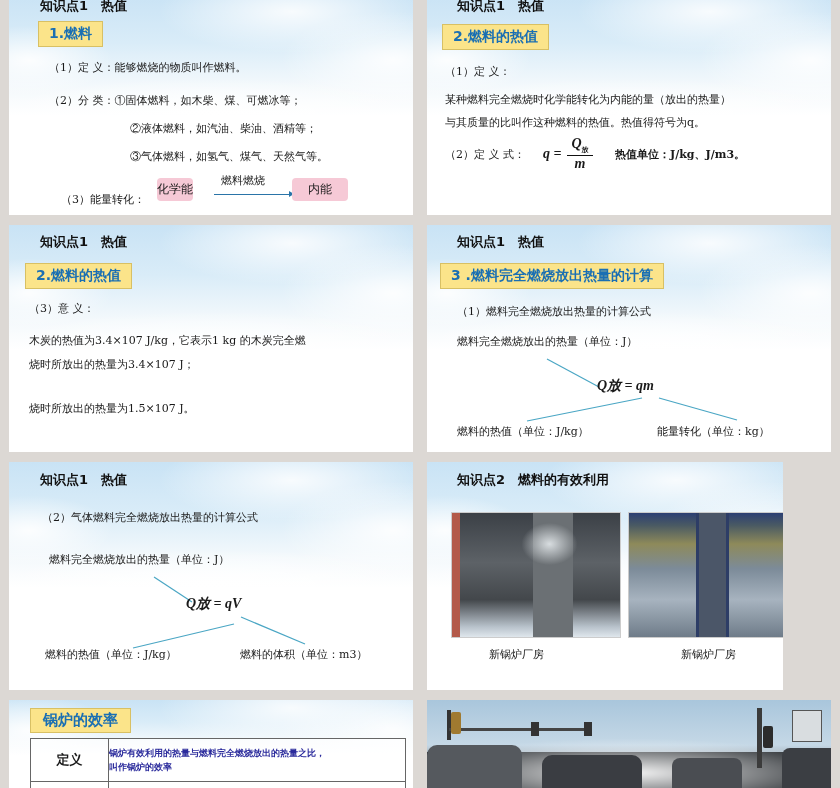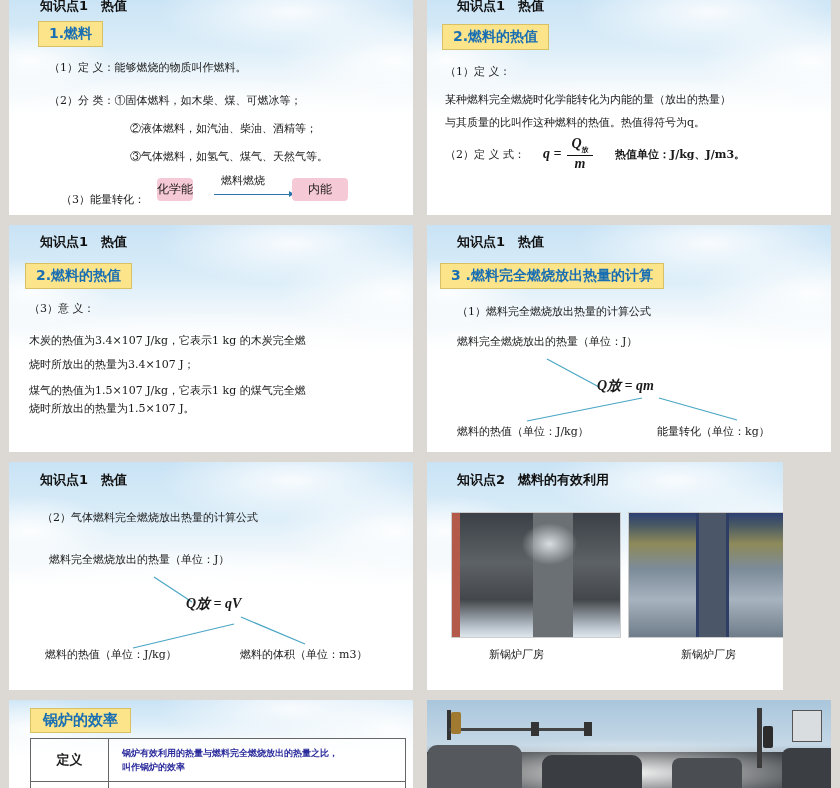--- a/index.html
+++ b/index.html
@@ -77,21 +77,21 @@
   .photo-traffic {
     background:
       linear-gradient(180deg, transparent 0 52%, #2e3236 52% 100%),
       radial-gradient(ellipse 60px 25px at 55% 70%, rgba(230,235,240,0.8), rgba(0,0,0,0) 70%),
       linear-gradient(180deg, #a9c6dc 0%, #c5d8e6 45%, #9aa5ae 60%, #444a50 100%);
   }
 
   table.eff { border-collapse: collapse; background: rgba(255,255,255,0.6); }
   table.eff td { border: 1px solid #666; }
   .eff-label { font-family: "DejaVu Sans", "Liberation Sans", sans-serif; font-weight: bold; font-size: 13px; text-align: center; width: 78px; height: 43px; }
-  .eff-val { font-size: 9px; line-height: 14px; color: #2b2b9c; font-weight: bold; padding: 4px 13px; }
+  .eff-val { font-size: 9px; line-height: 14px; color: #2b2b9c; font-weight: bold; padding: 4px 0; }
 </style>
 </head>
 <body>
 
 <div class="slide s1">
   <div class="kp-title" style="left:31px;top:3px;">知识点1　热值</div>
   <div class="tag" style="left:29px;top:27px;">1.燃料</div>
   <div class="txt" style="left:40px;top:65px;">（1）定 义：能够燃烧的物质叫作燃料。</div>
   <div class="txt" style="left:40px;top:98px;">（2）分 类：①固体燃料，如木柴、煤、可燃冰等；</div>
   <div class="txt" style="left:121px;top:126px;">②液体燃料，如汽油、柴油、酒精等；</div>
@@ -120,21 +120,20 @@
   </div>
   <div class="txt bold" style="left:188px;top:152px;">热值单位：J/kg、J/m3。</div>
 </div>
 
 <div class="slide s3">
   <div class="kp-title" style="left:31px;top:8px;">知识点1　热值</div>
   <div class="tag" style="left:16px;top:38px;">2.燃料的热值</div>
   <div class="txt" style="left:20px;top:75px;">（3）意 义：</div>
   <div class="txt" style="left:20px;top:107px;">木炭的热值为3.4×107 J/kg，它表示1 kg 的木炭完全燃</div>
   <div class="txt" style="left:20px;top:131px;">烧时所放出的热量为3.4×107 J；</div>
-  <div class="txt" style="left:20px;top:157px;">煤气的热值为1.5×107 J/kg，它表示1 kg 的煤气完全燃</div>
   <div class="txt" style="left:20px;top:175px;">烧时所放出的热量为1.5×107 J。</div>
 </div>
 
 <div class="slide s4">
   <div class="kp-title" style="left:30px;top:8px;">知识点1　热值</div>
   <div class="tag" style="left:13px;top:38px;">3 .燃料完全燃烧放出热量的计算</div>
   <div class="txt" style="left:30px;top:78px;">（1）燃料完全燃烧放出热量的计算公式</div>
   <div class="txt" style="left:30px;top:108px;">燃料完全燃烧放出的热量（单位：J）</div>
   <svg class="lines" width="404" height="227">
     <line x1="120" y1="134" x2="172" y2="162" stroke="#4aa6c4" stroke-width="1.2"></line>

